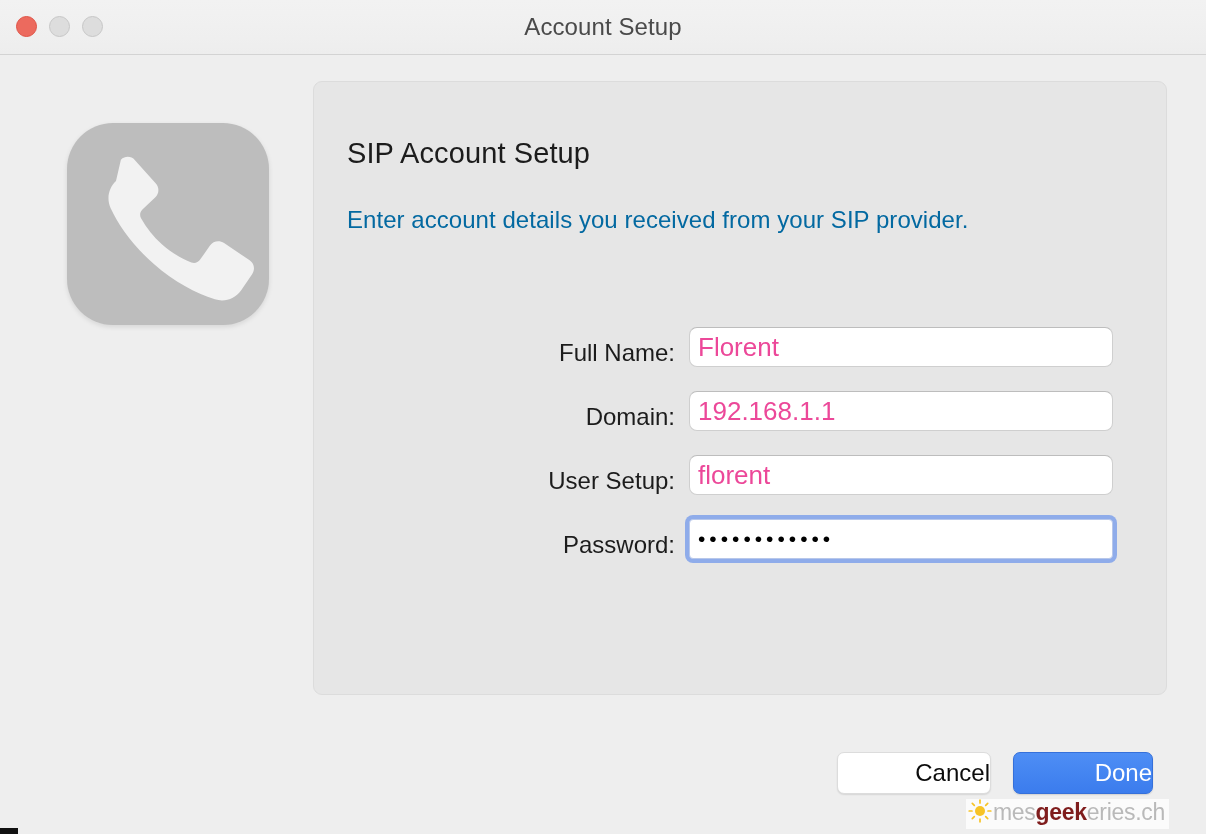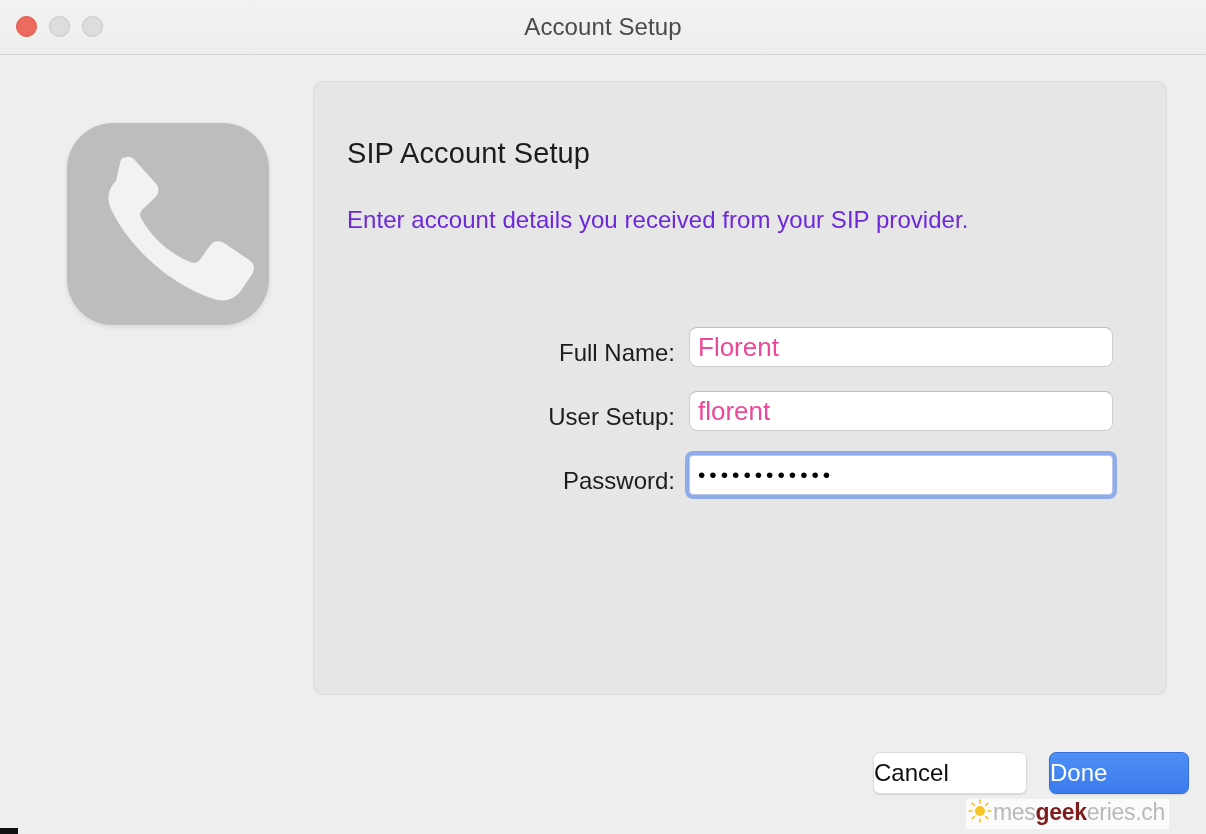--- a/index.html
+++ b/index.html
@@ -107,21 +107,21 @@
     font-weight: normal;
     color: #1c1c1c;
     letter-spacing: 0.1px;
   }
   #panel-subtitle {
     position: absolute;
     left: 33px;
     top: 124px;
     font-size: 24px;
     font-weight: normal;
-    color: #6d28d9;
+    color: #0369a1;
     letter-spacing: 0.05px;
   }
 
   
   #form {
     position: absolute;
     left: 33px;
     top: 245px;
     width: 790px;
   }
@@ -179,23 +179,22 @@
   .btn {
     position: absolute;
     top: 0;
     height: 42px;
     border-radius: 7px;
     font-size: 24px;
     font-family: "Liberation Sans", sans-serif;
     box-sizing: border-box;
     cursor: default;
     line-height: 40px;
-    text-align: left;
+    text-align: right;
     padding: 0;
-    margin-left: 36px;
   }
   #cancel-button {
     left: 837px;
     width: 154px;
     background: #ffffff;
     border: 1px solid #dcdcdc;
     color: #0c0c0c;
     box-shadow: 0 1px 1.5px rgba(0,0,0,0.10);
   }
   #done-button {
@@ -267,20 +266,24 @@
     <div id="panel-heading">SIP Account Setup</div>
     <div id="panel-subtitle">Enter account details you received from your SIP provider.</div>
 
     <div id="form">
 
       <div class="form-row">
         <div class="field-label">Full Name:</div>
         <input class="field-input" type="text" value="Florent" style="">
       </div>
 
+      <div class="form-row">
+        <div class="field-label">Domain:</div>
+        <input class="field-input" type="text" value="192.168.1.1" style="">
+      </div>
 
       <div class="form-row">
         <div class="field-label">User Setup:</div>
         <input class="field-input" type="text" value="florent" style="">
       </div>
 
       <div class="form-row focused">
         <div class="field-label">Password:</div>
         <input class="field-input password" type="text" value="••••••••••••" style="">
       </div>

